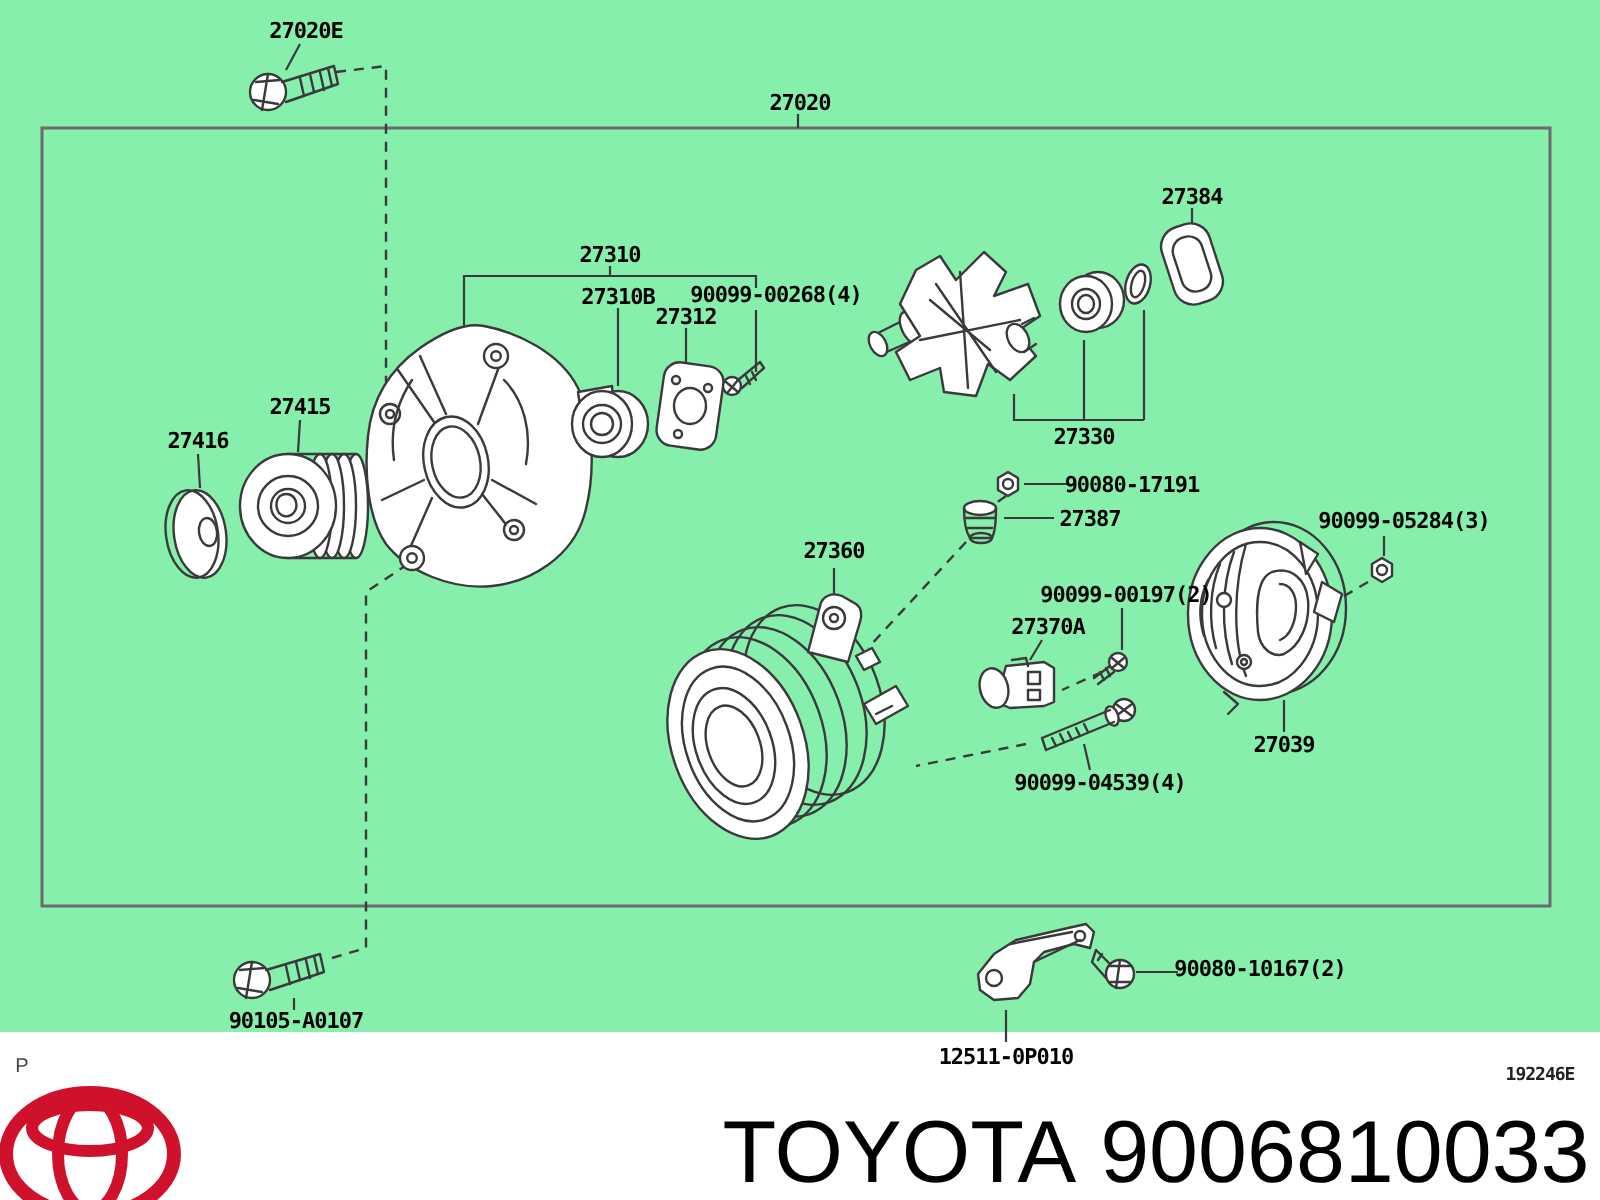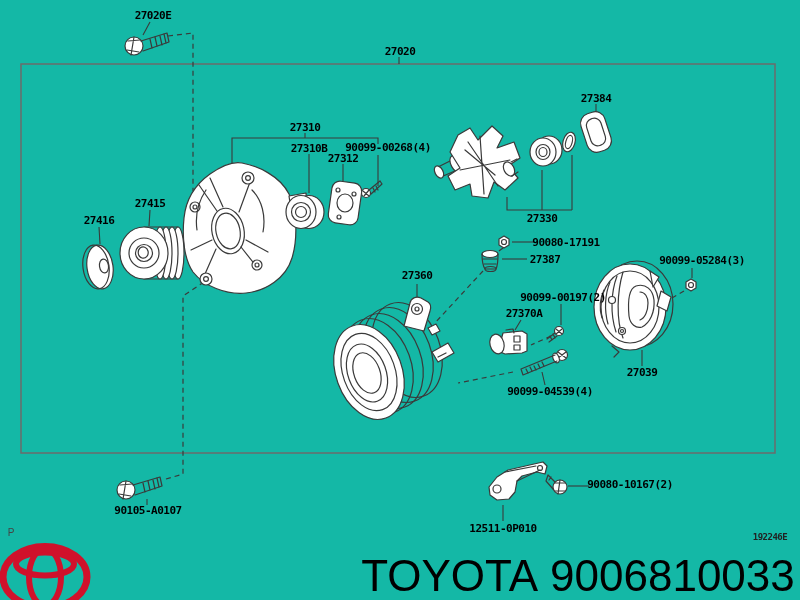--- a/index.html
+++ b/index.html
@@ -1,16 +1,16 @@
 <!DOCTYPE html>
 <html><head>
 <meta charset="utf-8">
 <style>
   html,body{margin:0;padding:0;background:#ffffff;width:800px;height:600px;overflow:hidden;}
-  .page{position:relative;width:800px;height:600px;background:#14b8a6;}
+  .page{position:relative;width:800px;height:516px;background:#86efac;}
   svg{display:block;}
   .lbl{font-family:"DejaVu Sans Mono","Liberation Mono",monospace;font-weight:bold;font-size:11px;letter-spacing:-0.5px;fill:#000;text-anchor:middle;}
   .lbl-sm{font-family:"DejaVu Sans Mono","Liberation Mono",monospace;font-weight:bold;font-size:9px;letter-spacing:-0.5px;fill:#222;text-anchor:middle;}
   .pg{font-family:"Liberation Sans",sans-serif;font-size:10px;fill:#444;text-anchor:middle;}
   .brand{font-family:"Liberation Sans","DejaVu Sans",sans-serif;font-size:44px;fill:#000;text-anchor:middle;}
   .ln{stroke:#3a3a3a;stroke-width:1.2;fill:none;stroke-linecap:round;stroke-linejoin:round;}
   .lnw{stroke:#3a3a3a;stroke-width:1.2;fill:#fff;stroke-linejoin:round;}
   .dash{stroke:#3a3a3a;stroke-width:1.2;fill:none;stroke-dasharray:5 4;}
   .leader{stroke:#3a3a3a;stroke-width:1.1;fill:none;}
 </style>

